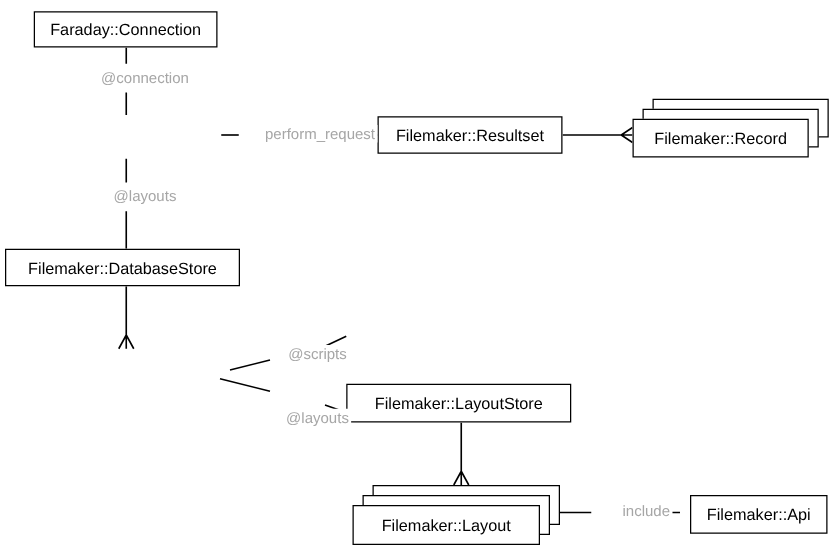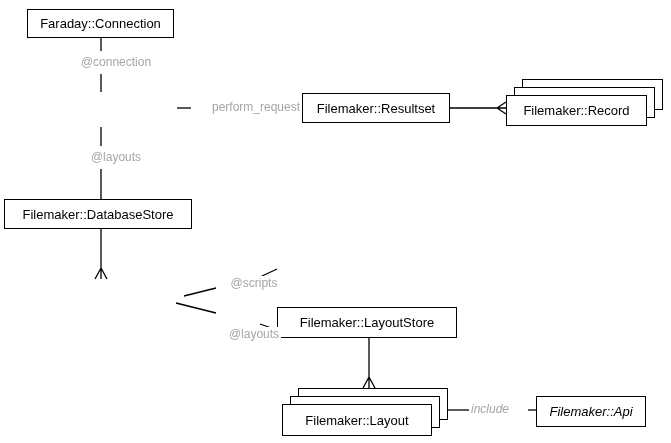--- a/index.html
+++ b/index.html
@@ -67,21 +67,21 @@
   <div class="node" style="left:27px;top:9px;width:147px;height:29px;">Faraday::Connection</div>
 
 
   <div class="node" style="left:302px;top:93px;width:148px;height:30px;text-align:center;">Filemaker::Resultset</div>
 
   <div class="node" style="left:4px;top:199px;width:188px;height:30px;">Filemaker::DatabaseStore</div>
 
 
   <div class="node" style="left:277px;top:307px;width:180px;height:31px;">Filemaker::LayoutStore</div>
 
-  <div class="node" style="left:536px;top:396px;width:110px;height:31px;font-style:italic;">Filemaker::Api</div>
+  <div class="node" style="left:552px;top:396px;width:110px;height:31px;">Filemaker::Api</div>
 
   <div class="stack" style="left:506px;top:79px;width:157px;height:47px;">
     <div class="layer" style="left:16px;top:0;width:141px;height:31px;"></div>
     <div class="layer" style="left:8px;top:8px;width:141px;height:31px;"></div>
     <div class="layer front" style="left:0;top:16px;width:141px;height:31px;">Filemaker::Record</div>
   </div>
 
 
   <div class="stack" style="left:282px;top:388px;width:166px;height:48px;">
     <div class="layer" style="left:16px;top:0;width:150px;height:32px;"></div>
@@ -92,15 +92,15 @@
   <div class="edge-label" style="left:100px;top:62px;">@connection</div>
 
   <div class="edge-label" style="left:240px;top:107px;">perform_request</div>
 
   <div class="edge-label" style="left:100px;top:157px;">@layouts</div>
 
   <div class="edge-label" style="left:238px;top:283px;">@scripts</div>
 
   <div class="edge-label" style="left:238px;top:334px;">@layouts</div>
 
-  <div class="edge-label" style="left:474px;top:409px;font-style:italic;">include</div>
+  <div class="edge-label" style="left:501px;top:409px;">include</div>
 
 </div>
 
 </body></html>

